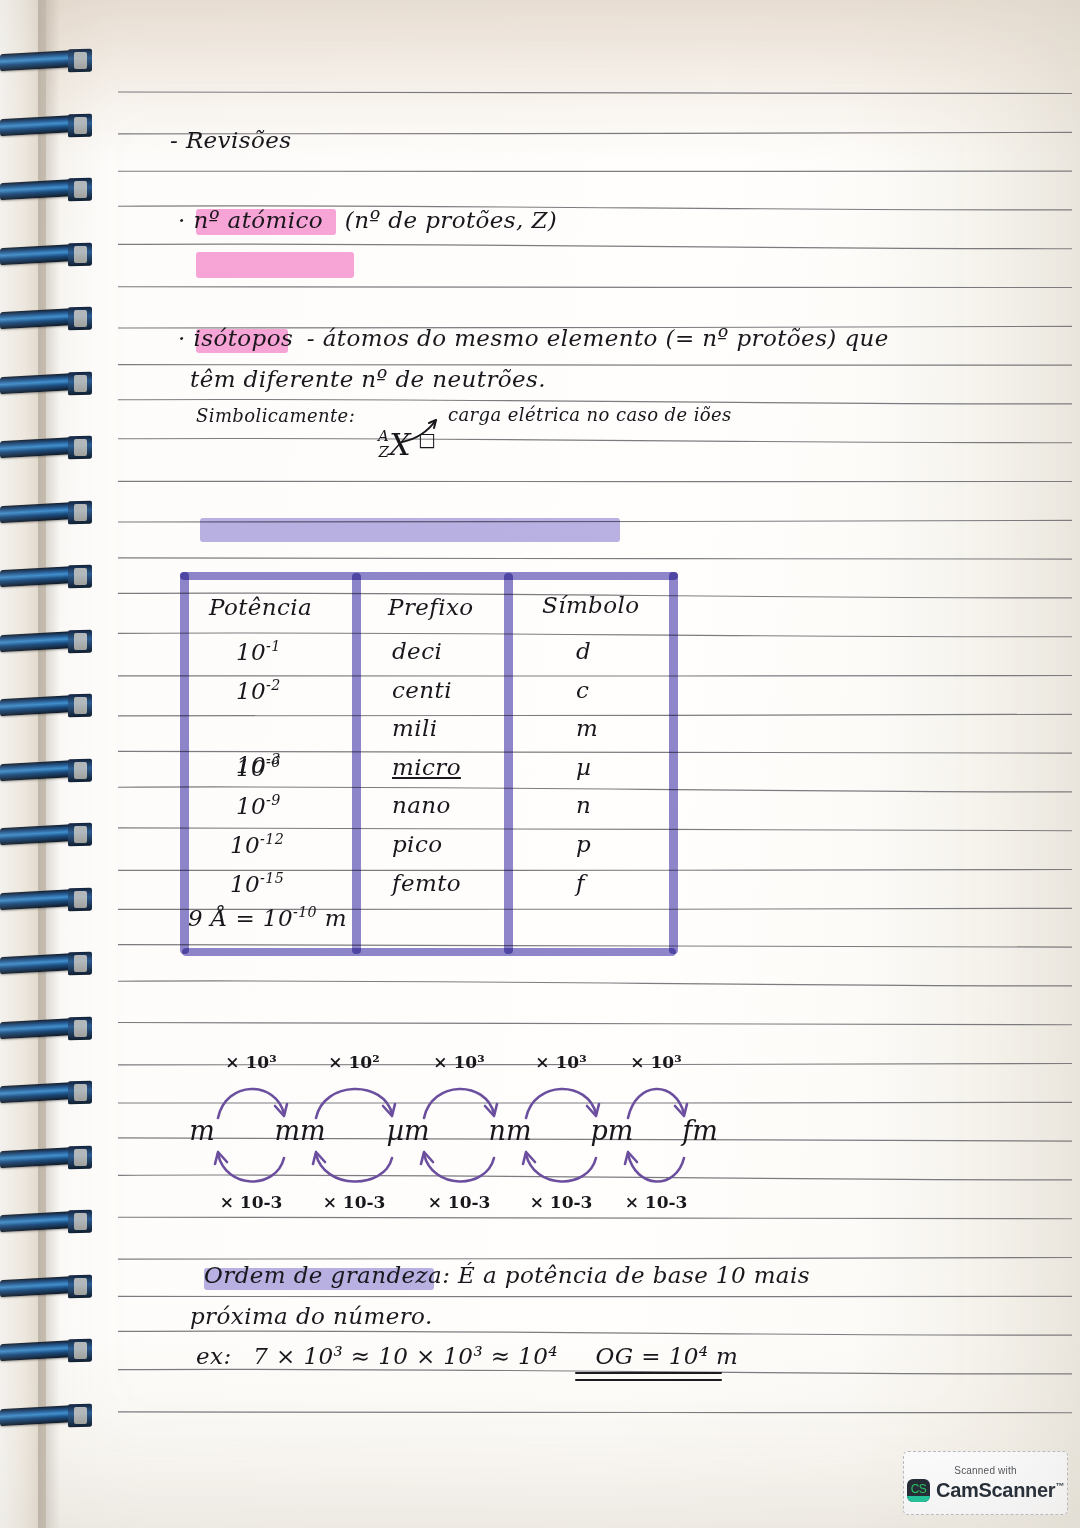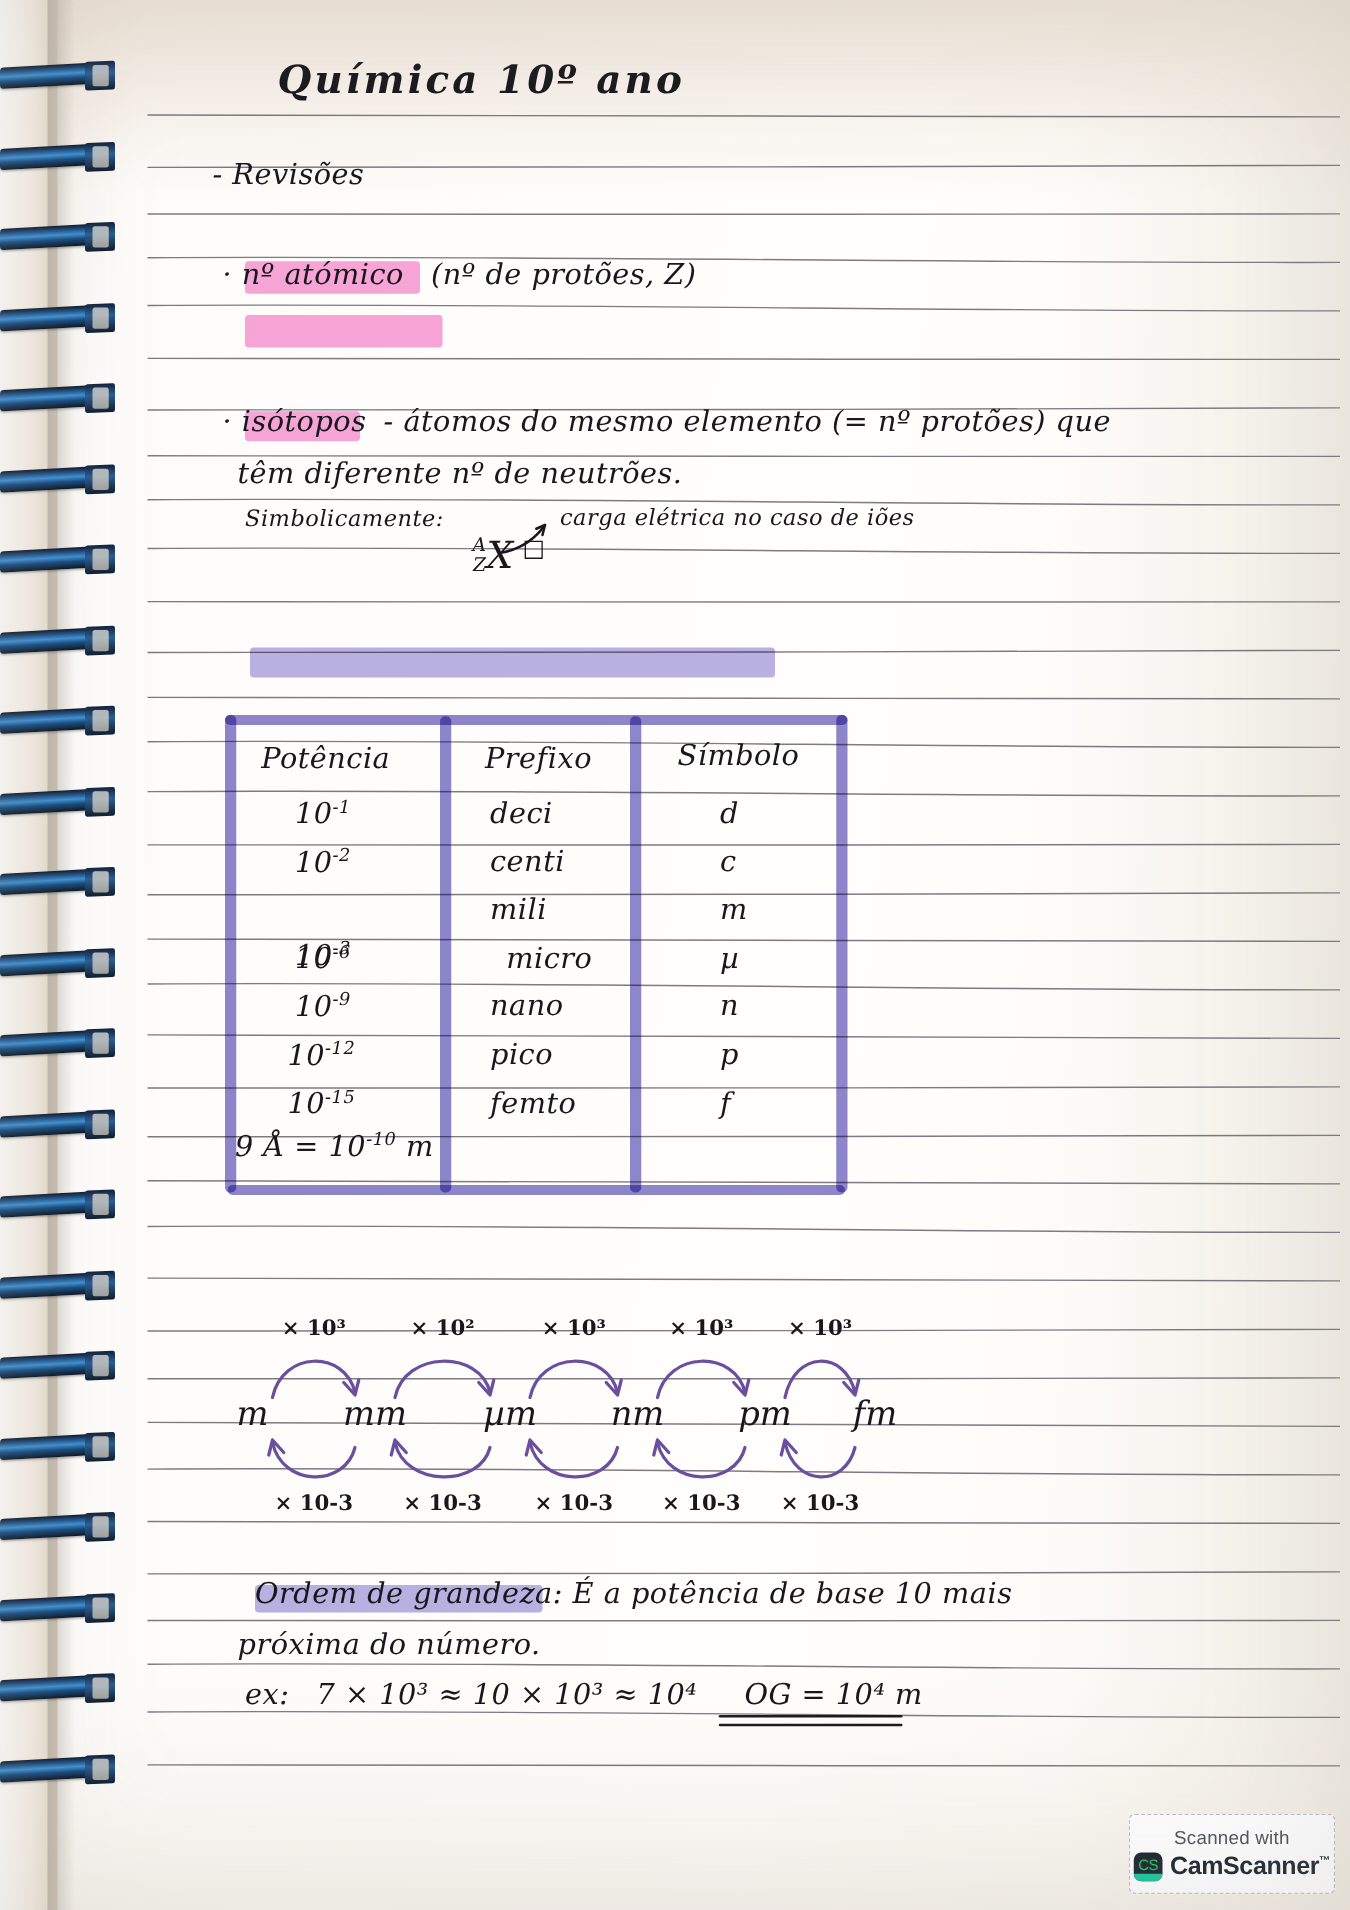--- a/index.html
+++ b/index.html
@@ -156,21 +156,21 @@
     border-radius: 5px;
     background: #fcfcfd;
     display: flex;
     flex-direction: column;
     align-items: center;
     justify-content: center;
     gap: 3px;
   }
   .wm-top {
     font-family: "Liberation Sans", sans-serif;
-    font-size: 15px;
+    font-size: 10px;
     color: #4f5358;
     letter-spacing: .2px;
   }
   .wm-row { display: flex; align-items: center; gap: 6px; }
   .wm-logo {
     width: 23px; height: 23px;
     border-radius: 6px;
     background: #1c2530;
     position: relative;
     display: flex; align-items: center; justify-content: center;
@@ -237,21 +237,20 @@
         <path d="M 118 1175.3 C 420 1173.3, 760 1180.2, 1072 1179.9"></path>
         <path d="M 118 1217.2 C 420 1215.2, 760 1220.2, 1072 1218.7"></path>
         <path d="M 118 1259.1 C 420 1257.1, 760 1260.2, 1072 1257.5"></path>
         <path d="M 118 1296.4 C 420 1294.4, 760 1298.5, 1072 1296.3"></path>
         <path d="M 118 1331.4 C 420 1329.4, 760 1335.7, 1072 1335.1"></path>
         <path d="M 118 1369.6 C 420 1367.6, 760 1374.3, 1072 1373.9"></path>
         <path d="M 118 1411.9 C 420 1409.9, 760 1414.5, 1072 1412.7"></path>
       </g>
   </svg>
 
-  <div class="hw ink title" style="left:222px; top:46px;">Química   10º ano</div>
 
   <div class="hw ink body-txt" style="left:170px; top:127px;">- Revisões</div>
 
   <div class="hl hl-pink" style="left:196px; top:209px; width:140px; height:26px;"></div>
   <div class="hw ink body-txt" style="left:178px; top:207px;">
     <span>·</span>
     <span>nº atómico</span>
     <span style="padding-left:14px;">(nº de protões, Z)</span>
   </div>
 
@@ -297,21 +296,21 @@
       <div class="hw ink body-txt" style="left: 236px; top: 638px;"><span>10</span><sup>-1</sup></div>
       <div class="hw ink body-txt" style="left: 392px; top: 638px;">deci</div>
       <div class="hw ink body-txt" style="left: 576px; top: 638px;">d</div>
       <div class="hw ink body-txt" style="left: 236px; top: 676.6px;"><span>10</span><sup>-2</sup></div>
       <div class="hw ink body-txt" style="left: 392px; top: 676.6px;">centi</div>
       <div class="hw ink body-txt" style="left: 576px; top: 676.6px;">c</div>
       <div class="hw ink body-txt" style="left: 236px; top: 715.2px; margin-top: 36px;"><span>10</span><sup>-3</sup></div>
       <div class="hw ink body-txt" style="left: 392px; top: 715.2px;">mili</div>
       <div class="hw ink body-txt" style="left: 576px; top: 715.2px;">m</div>
       <div class="hw ink body-txt" style="left: 236px; top: 753.8px;"><span>10</span><sup>-6</sup></div>
-      <div class="hw ink body-txt" style="left: 405px; top: 753.8px;">micro</div>
+      <div class="hw ink body-txt" style="left: 392px; top: 753.8px; text-decoration: underline;">micro</div>
       <div class="hw ink body-txt" style="left: 576px; top: 753.8px;">µ</div>
       <div class="hw ink body-txt" style="left: 236px; top: 792.4px;"><span>10</span><sup>-9</sup></div>
       <div class="hw ink body-txt" style="left: 392px; top: 792.4px;">nano</div>
       <div class="hw ink body-txt" style="left: 576px; top: 792.4px;">n</div>
       <div class="hw ink body-txt" style="left: 230px; top: 831px;"><span>10</span><sup>-12</sup></div>
       <div class="hw ink body-txt" style="left: 392px; top: 831px;">pico</div>
       <div class="hw ink body-txt" style="left: 576px; top: 831px;">p</div>
       <div class="hw ink body-txt" style="left: 230px; top: 869.6px;"><span>10</span><sup>-15</sup></div>
       <div class="hw ink body-txt" style="left: 392px; top: 869.6px;">femto</div>
       <div class="hw ink body-txt" style="left: 576px; top: 869.6px;">f</div>

